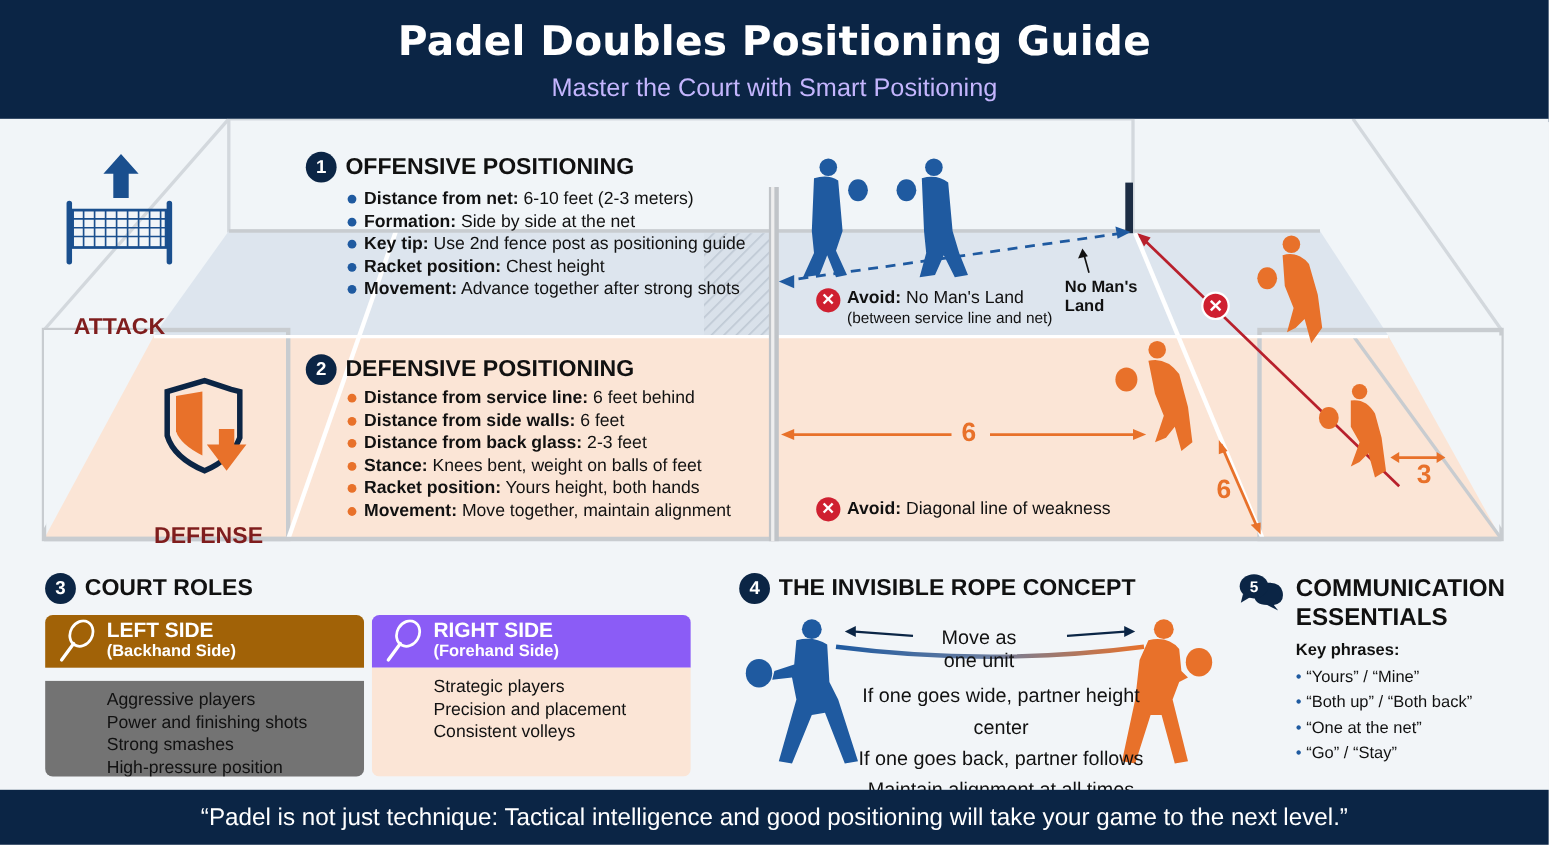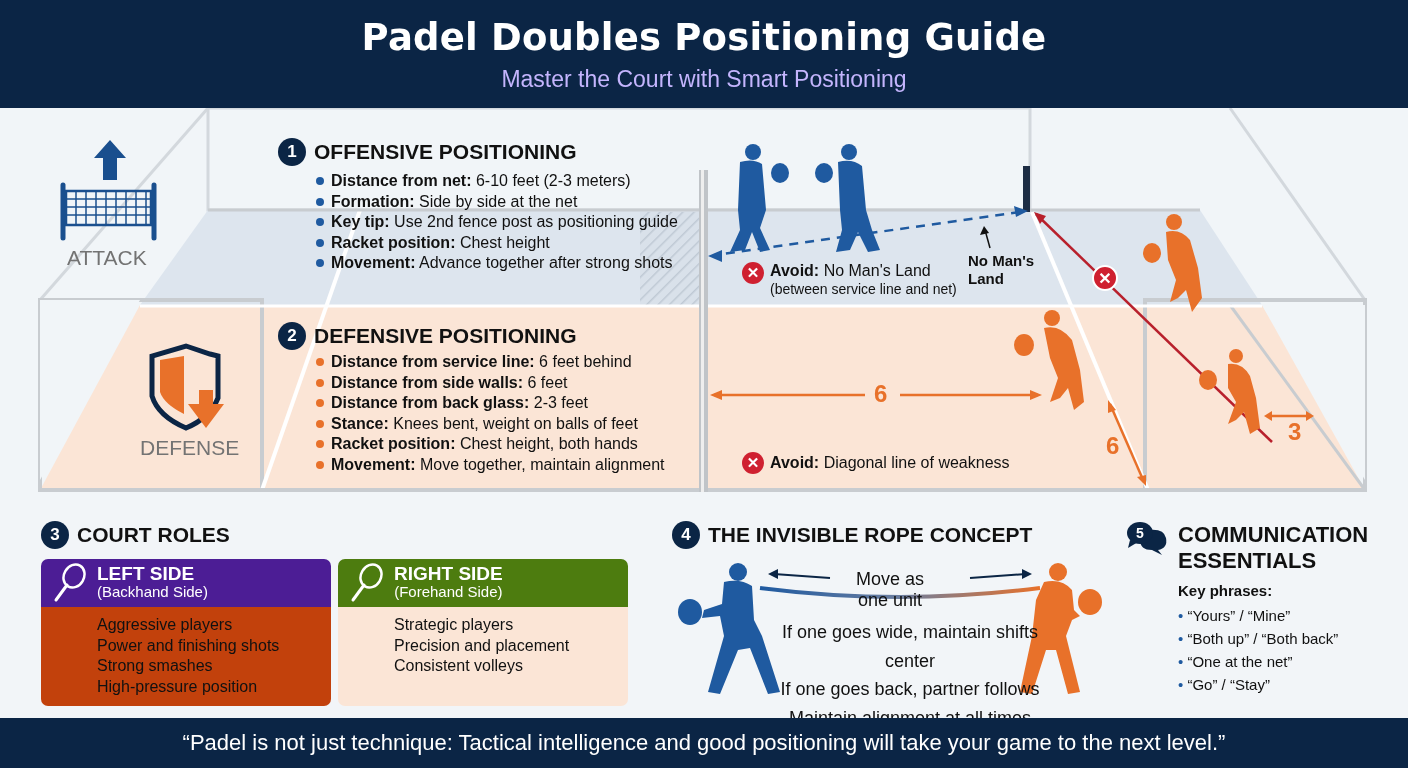--- a/index.html
+++ b/index.html
@@ -16,41 +16,41 @@
   .section-heading { position: absolute; display: flex; align-items: center; gap: 8px; font-weight: bold; font-size: 21px; color: #111; font-family: "Liberation Sans", sans-serif; }
   .num-badge { width: 28px; height: 28px; border-radius: 50%; background: #0b2545; color: #fff; font-size: 17px; display: flex; align-items: center; justify-content: center; font-weight: bold; flex: none; }
 
   .bullets { position: absolute; list-style: none; font-size: 16px; line-height: 20.5px; }
   .bullets li { display: flex; align-items: center; gap: 7px; white-space: nowrap; }
   .bullets .dot { width: 8px; height: 8px; border-radius: 50%; flex: none; }
   .bullets .dot.blue { background: #1f5aa0; }
   .bullets .dot.orange { background: #e8712a; }
   .bullets b { font-weight: bold; }
 
-  .side-label { position: absolute; font-weight: normal; font-size: 21px; color: #737373; }
+  .side-label { position: absolute; font-weight: bold; font-size: 21px; color: #7f1d1d; margin-top: 40px; }
 
   .avoid { position: absolute; display: flex; align-items: flex-start; gap: 6px; font-size: 16px; line-height: 18px; }
   .x-icon { width: 22px; height: 22px; border-radius: 50%; background: #cf2030; color: #fff; font-weight: bold; font-size: 15px; display: flex; align-items: center; justify-content: center; flex: none; }
 
   .nml-label { position: absolute; font-weight: bold; font-size: 15px; line-height: 18px; }
   .dim { position: absolute; font-weight: bold; color: #e8712a; font-size: 24px; }
 
   .bottom { position: absolute; left: 0; top: 500px; width: 1408px; height: 218px; background: #f2f5f8; }
 
   .role-card { position: absolute; top: 559px; width: 290px; height: 147px; border-radius: 7px; overflow: hidden; }
   .role-card .card-head { height: 48px; display: flex; align-items: center; padding-left: 12px; gap: 10px; color: #fff; }
   .role-card .card-head .titles { display: flex; flex-direction: column; line-height: 18px; }
   .role-card .card-head .t1 { font-weight: bold; font-size: 19px; }
-  .role-card .card-head .t2 { font-weight: normal; font-size: 15px; text-align: center; }
+  .role-card .card-head .t2 { font-weight: bold; font-size: 15px; text-align: center; }
   .role-card .card-body { padding: 8px 0 0 56px; font-size: 16px; line-height: 20.5px; height: 99px; }
   .role-card.left { left: 41px; }
-  .role-card.left .card-head { background: #4c1d95; }
-  .role-card.left .card-body { background: #c2410c; }
+  .role-card.left .card-head { background: #a16207; }
+  .role-card.left .card-body { background: #737373; margin-top: 12px; }
   .role-card.right { left: 338px; }
-  .role-card.right .card-head { background: #4d7c0f; }
+  .role-card.right .card-head { background: #8b5cf6; }
   .role-card.right .card-body { background: #fbe5d6; }
 
   .rope-text { position: absolute; text-align: center; font-size: 18px; }
 
   .comm-heading { position: absolute; left: 1178px; top: 522px; font-weight: bold; font-size: 22px; line-height: 26px; }
   .comm-sub { position: absolute; left: 1178px; top: 582px; font-weight: bold; font-size: 15px; }
   .comm-list { position: absolute; left: 1178px; top: 604px; list-style: none; font-size: 15px; line-height: 23px; }
   .comm-list li::before { content: "• "; color: #1f5aa0; }
 
   .footer { position: absolute; left: 0; top: 718px; width: 1408px; height: 60px; background: #0b2545; color: #fff; font-size: 22px; text-align: center; line-height: 50px; }
@@ -217,21 +217,21 @@
   <li>
       <span class="dot orange"></span>
       <span><b>Distance from back glass:</b><span> 2-3 feet</span></span>
     </li>
   <li>
       <span class="dot orange"></span>
       <span><b>Stance:</b><span> Knees bent, weight on balls of feet</span></span>
     </li>
   <li>
       <span class="dot orange"></span>
-      <span><b>Racket position:</b><span> Chest height, both hands</span></span>
+      <span><b>Racket position:</b><span> Yours height, both hands</span></span>
     </li>
   <li>
       <span class="dot orange"></span>
       <span><b>Movement:</b><span> Move together, maintain alignment</span></span>
     </li>
 </ul>
 
 <div class="avoid" style="left:742px; top:262px;">
   <span class="x-icon">✕</span>
   <span>
@@ -312,21 +312,21 @@
 
   <path d="M90,28 Q230,46 370,28" fill="none" stroke="url(#ropeGrad)" stroke-width="4"></path>
 
   <line x1="104" y1="14" x2="160" y2="18" stroke="#0b2545" stroke-width="2"></line>
   <polygon points="98,14 108,9 108,19" fill="#0b2545"></polygon>
   <line x1="300" y1="18" x2="356" y2="14" stroke="#0b2545" stroke-width="2"></line>
   <polygon points="362,14 352,9 352,19" fill="#0b2545"></polygon>
 </svg>
 <div class="rope-text" style="left:840px; top:569px; width:100px;">Move as one unit</div>
 <div class="rope-text" style="left:760px; top:618px; width:300px; line-height:28.5px;">
-  <div>If one goes wide, maintain shifts center</div>
+  <div>If one goes wide, partner height center</div>
   <div>If one goes back, partner follows</div>
   <div>Maintain alignment at all times</div>
 </div>
 
 <svg style="position:absolute; left:1126px; top:520px;" width="46" height="36">
   <path d="M22,10 Q38,8 40,18 Q42,28 32,30 L36,35 L26,30 Q14,30 14,20 Z" fill="#0b2545"></path>
   <ellipse cx="14" cy="13" rx="13" ry="11" fill="#0b2545"></ellipse>
   <polygon points="4,20 2,28 12,22" fill="#0b2545"></polygon>
   <text x="14" y="18" font-family="Liberation Sans, sans-serif" font-size="14" font-weight="bold" fill="#fff" text-anchor="middle">5</text>
 </svg>

